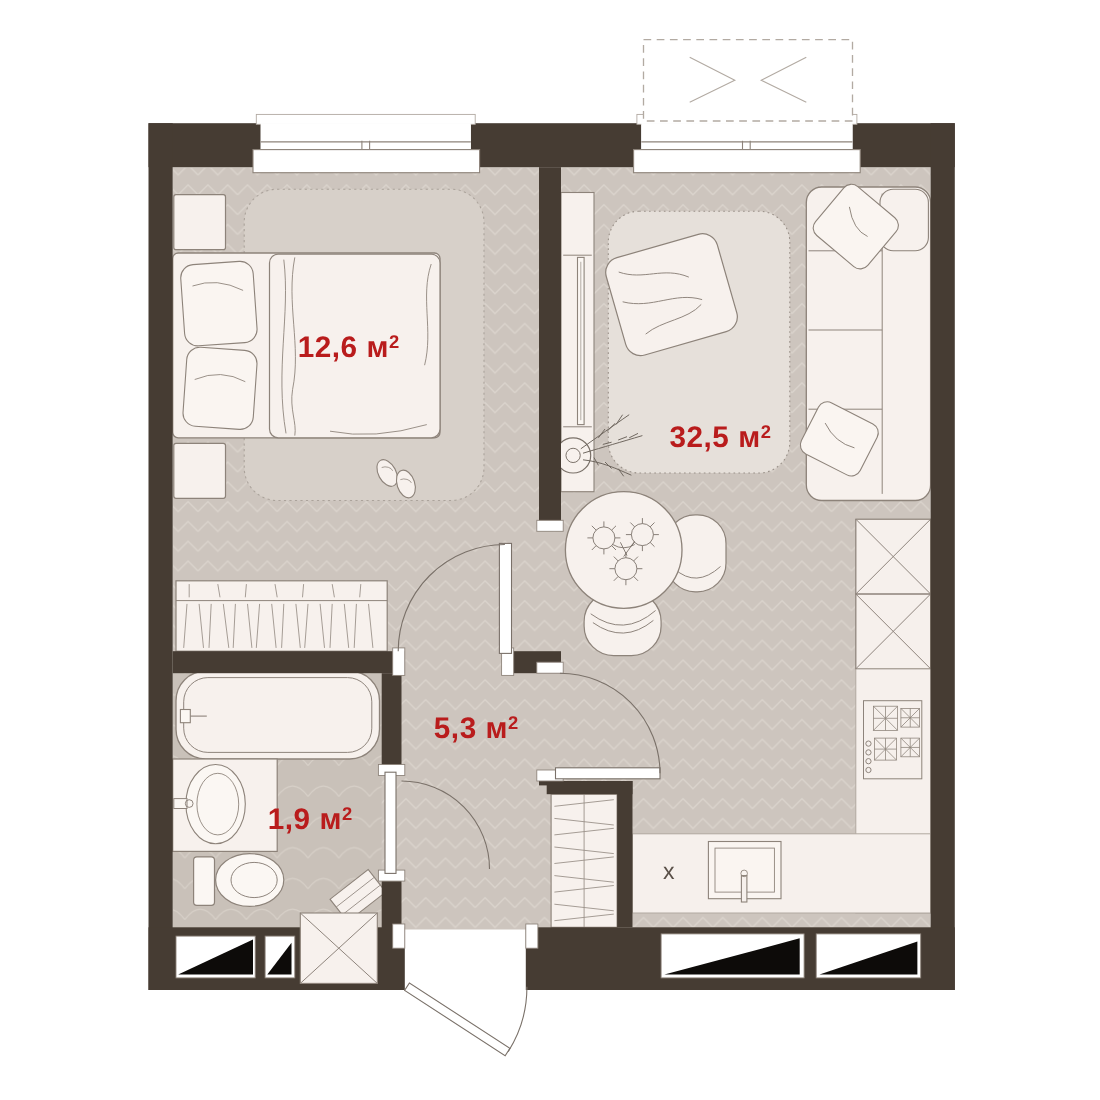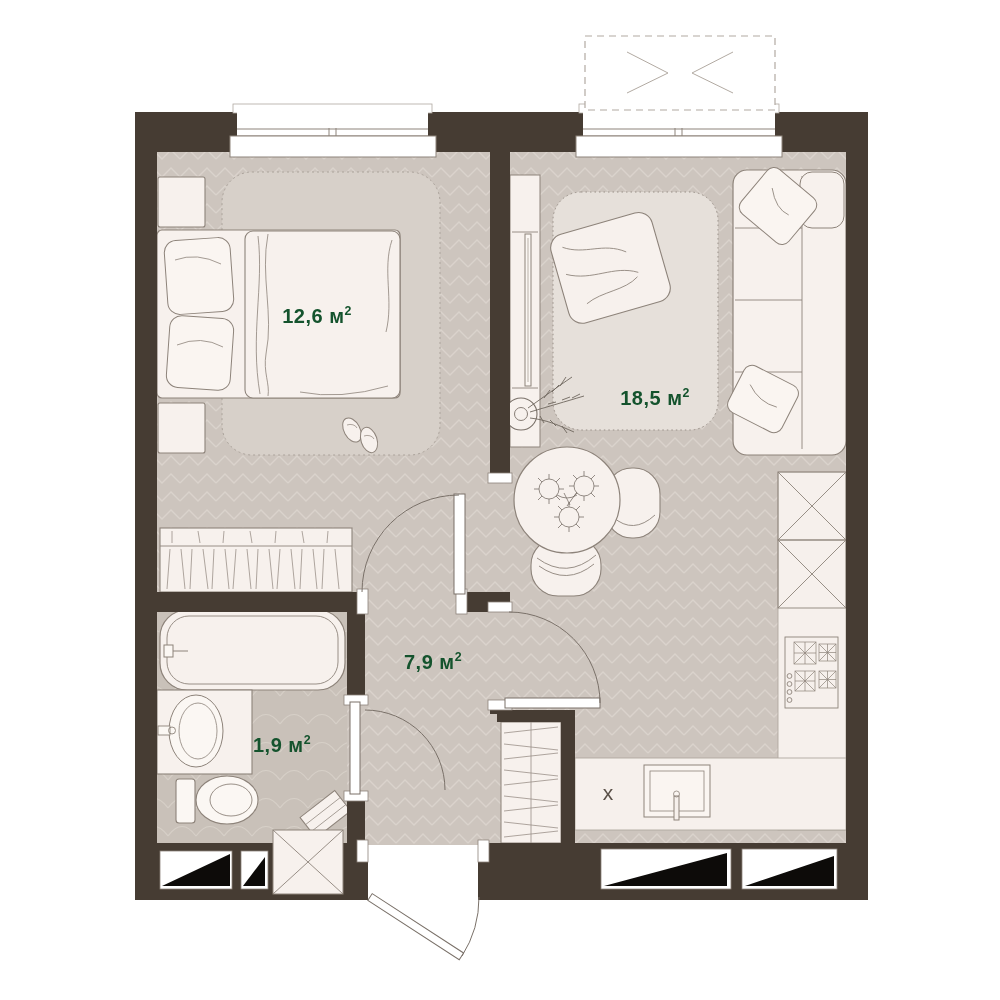--- a/index.html
+++ b/index.html
@@ -1,20 +1,20 @@
 <!DOCTYPE html>
 <html><head>
 <meta charset="utf-8">
 <style>
   html,body{margin:0;padding:0;background:#ffffff;}
   .stage{position:relative;width:1000px;height:1000px;background:#ffffff;overflow:hidden;
          font-family:"Liberation Sans",sans-serif;}
   .stage svg{position:absolute;left:0;top:0;}
   .room-label{position:absolute;transform:translate(-50%,-50%);
-      font-weight:600;font-size:20px;color:#14532d;letter-spacing:.5px;white-space:nowrap;}
+      font-weight:600;font-size:27px;color:#b91c1c;letter-spacing:.5px;white-space:nowrap;}
   .room-label sup{font-size:.62em;line-height:0;vertical-align:8px;}
   .x-mark{position:absolute;transform:translate(-50%,-50%);
       font-size:21px;font-weight:400;color:#5a5048;}
 </style>
 </head>
 <body>
 
 <div class="stage">
 <svg width="1000" height="1000" viewBox="0 0 1000 1000">
   <defs>
@@ -309,17 +309,17 @@
     <rect x="357" y="840" width="11" height="22" fill="#ffffff" stroke="#8d837a" stroke-width="0.8"></rect>
     <rect x="478" y="840" width="11" height="22" fill="#ffffff" stroke="#8d837a" stroke-width="0.8"></rect>
     <g transform="rotate(33 370 897)">
       <rect x="370" y="893" width="109" height="8" fill="#ffffff" stroke="#7a7169" stroke-width="1"></rect>
     </g>
     <path d="M479,897 A109,109 0 0 1 462,956" fill="none" stroke="#7a7169" stroke-width="1"></path>
   </g>
 </svg>
 
   <div class="room-label" style="left:317px;top:316px"><span>12,6 м</span><sup>2</sup></div>
-  <div class="room-label" style="left:655px;top:398px"><span>18,5 м</span><sup>2</sup></div>
-  <div class="room-label" style="left:433px;top:662px"><span>7,9 м</span><sup>2</sup></div>
+  <div class="room-label" style="left:655px;top:398px"><span>32,5 м</span><sup>2</sup></div>
+  <div class="room-label" style="left:433px;top:662px"><span>5,3 м</span><sup>2</sup></div>
   <div class="room-label" style="left:282px;top:745px"><span>1,9 м</span><sup>2</sup></div>
   <div class="x-mark" style="left:608px;top:793px">х</div>
 </div>
 
 </body></html>

